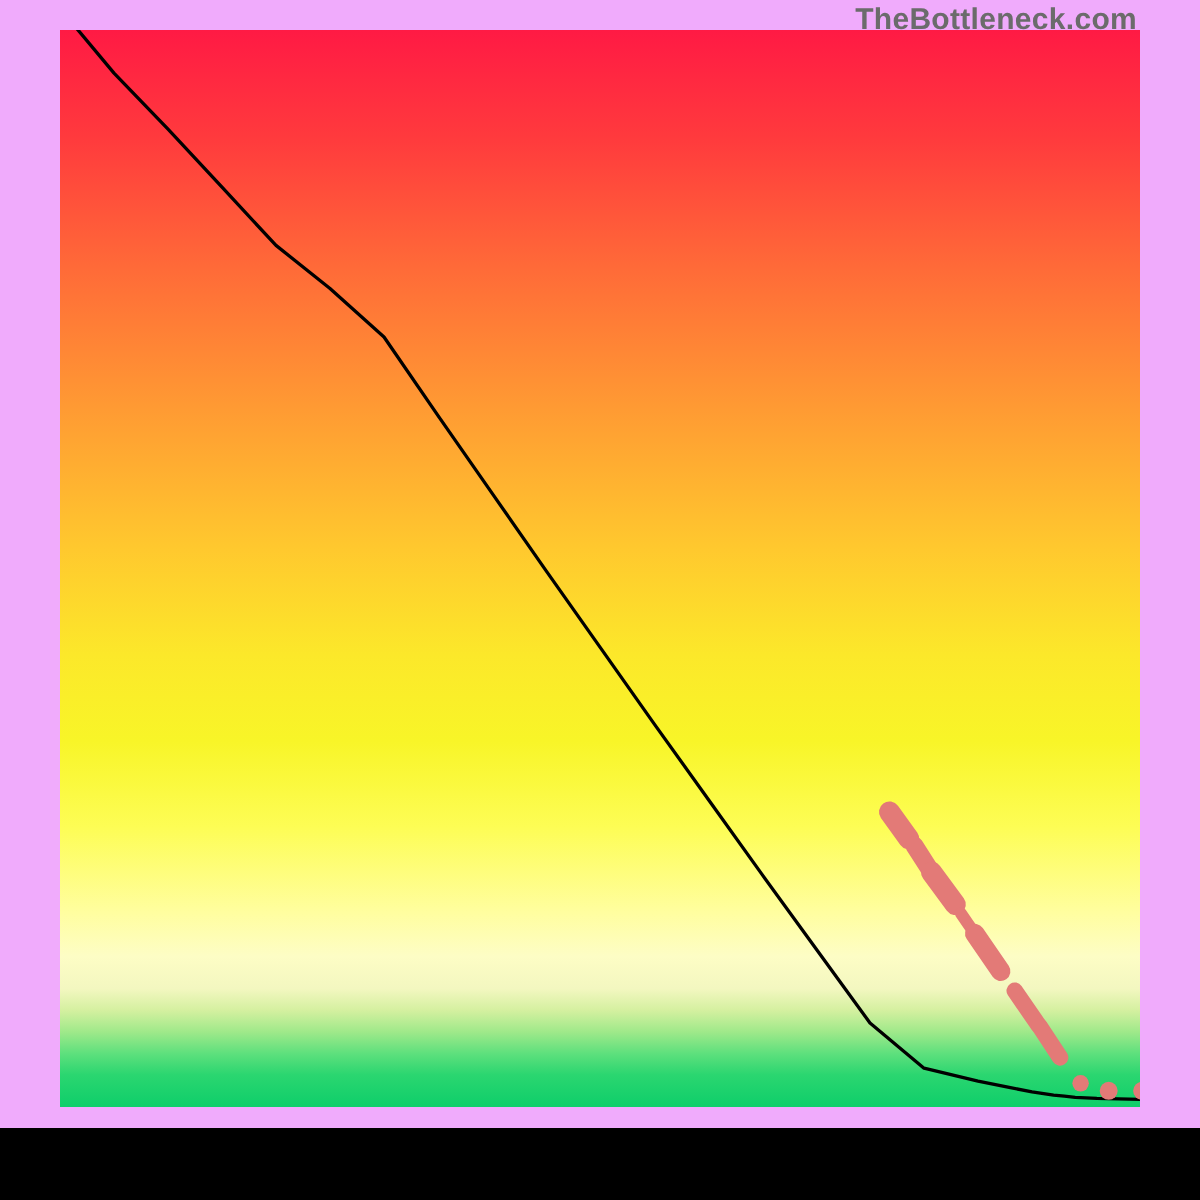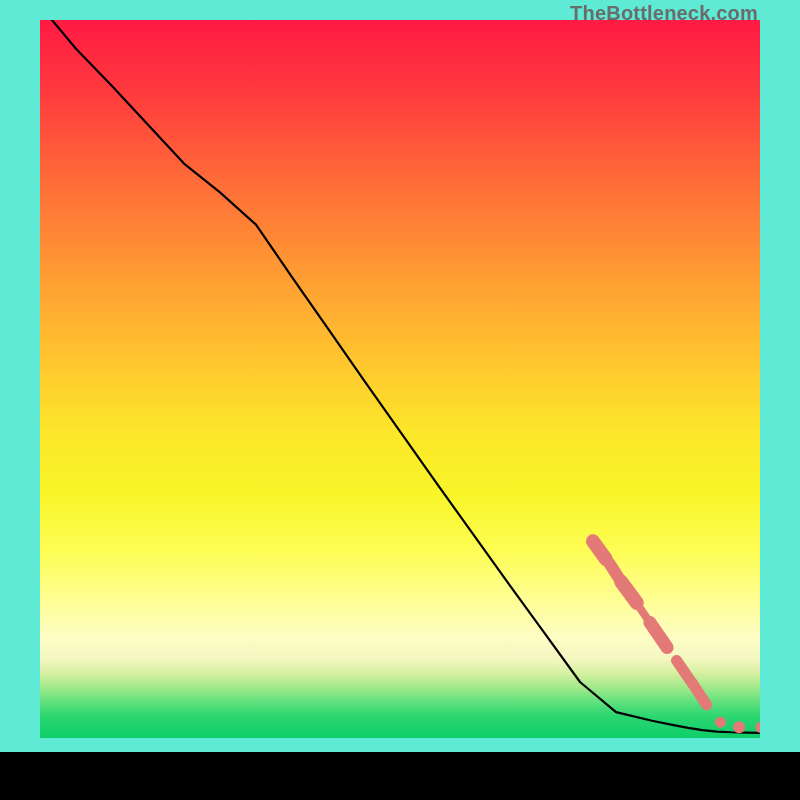--- a/index.html
+++ b/index.html
@@ -1,21 +1,21 @@
 <!DOCTYPE html>
 <html><head>
 <meta charset="utf-8">
 <style>
   * { margin: 0; padding: 0; box-sizing: border-box; }
   html, body { width: 800px; height: 800px; background: #000; overflow: hidden; }
   .container {
     position: relative;
     width: 800px;
     height: 752px;
-    background: #5eead4;
+    background: #f0abfc;
   }
   .plot-area {
     position: absolute;
     left: 40px;
     top: 20px;
     width: 720px;
     height: 718px;
     background: linear-gradient(to bottom,
       #ff1a44 0%,
       #ff3a3d 10%,

